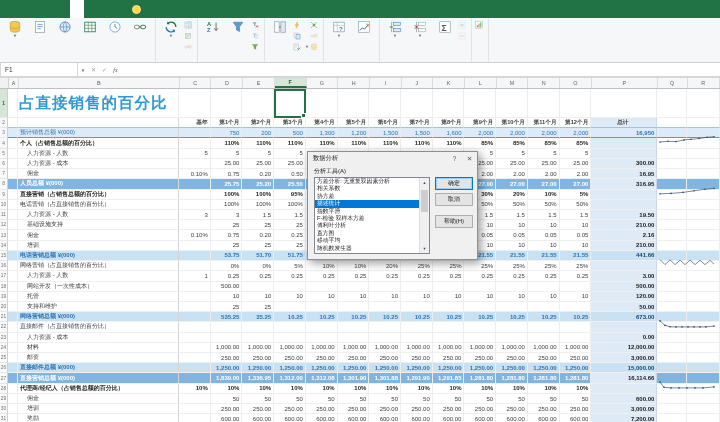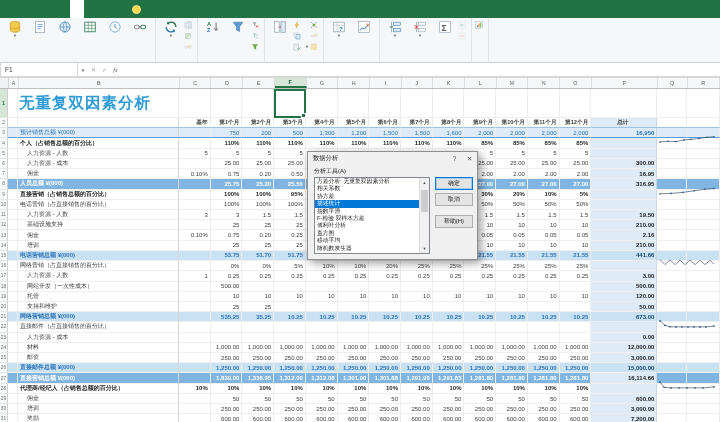--- a/index.html
+++ b/index.html
@@ -1054,21 +1054,21 @@
         <div class="cell val" style="width:31.72px">600.00</div>
         <div class="cell val" style="width:31.72px">600.00</div>
         <div class="cell val" style="width:31.72px">600.00</div>
         <div class="cell val" style="width:31.72px">600.00</div>
         <div class="cell val" style="width:31.72px">600.00</div>
         <div class="cell val" style="width:31.72px">600.00</div>
         <div class="cell val totcol" style="width:66px">7,200.00</div>
         <div class="cell" style="width:30px"></div>
         <div class="cell" style="width:32.4px"></div>
       </div>
-      <div class="titletext">无重复双因素分析</div>
+      <div class="titletext">占直接销售的百分比</div>
       <div class="selbox" style="left: 274.16px; top: 0px; width: 31.72px; height: 29px;">
         <div class="handle"></div>
       </div>
       <div class="spark" style="left: 659.36px; top: 40.43px; width: 57px; height: 8px;"><svg viewBox="0 0 57 8" width="57" height="8">
           <polyline points="1,7 9,6.3 17,6.6 25,4.9 32,4.3 40,3.5 48,2.3 55,1.7" fill="none" stroke="#44546a" stroke-width="0.7"></polyline>
           <circle cx="1" cy="7" r="0.8" fill="#1f4e79"></circle>
           <circle cx="9" cy="6.3" r="0.8" fill="#1f4e79"></circle>
           <circle cx="17" cy="6.6" r="0.8" fill="#1f4e79"></circle>
           <circle cx="25" cy="4.9" r="0.8" fill="#1f4e79"></circle>
           <circle cx="32" cy="4.3" r="0.8" fill="#1f4e79"></circle>

